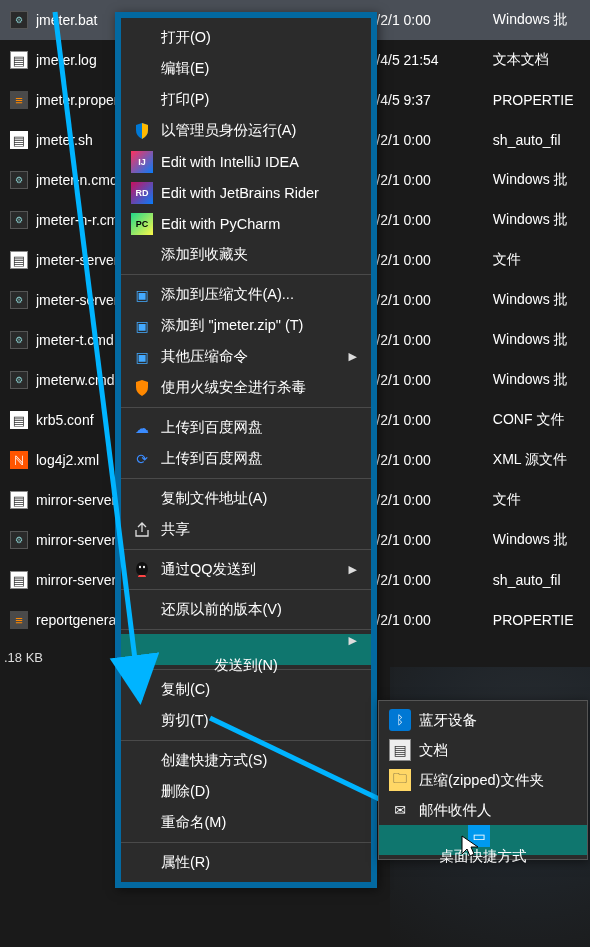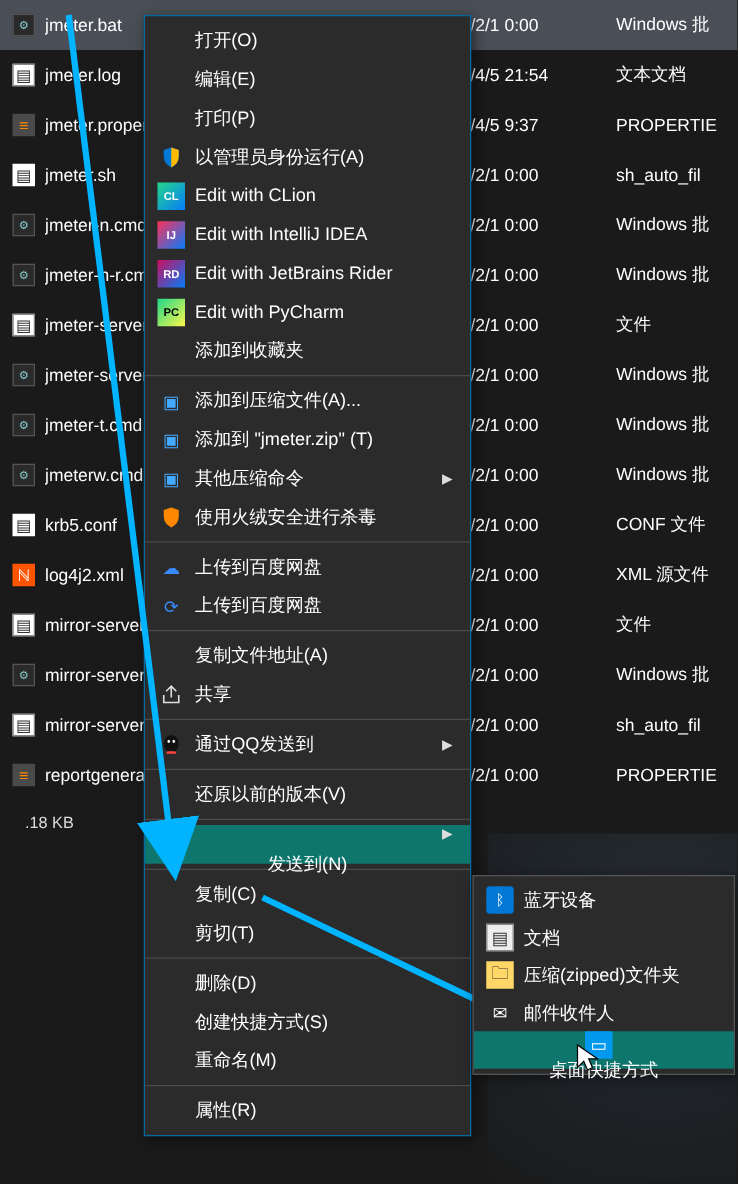--- a/index.html
+++ b/index.html
@@ -58,30 +58,30 @@
   .file-icon.xml { background: #f50; color: #fff; }
   .fname { width: 310px; overflow: hidden; white-space: nowrap; }
   .fdate { width: 160px; text-align: left; padding-left: 8px; }
   .ftype { width: 100px; overflow: hidden; white-space: nowrap; }
   .status-bar {
     position: absolute;
     left: 0;
     top: 650px;
     font-size: 13px;
     color: #ddd;
-    padding-left: 20px;
+    padding-left: 4px;
   }
 
   .context-menu {
     position: absolute;
     left: 115px;
     top: 12px;
     width: 262px;
     background: #2b2b2b;
-    border: 1px solid #0369a1;
+    border: 6px solid #0369a1;
     z-index: 10;
     box-shadow: 2px 2px 10px rgba(0,0,0,0.5);
     padding: 4px 0;
   }
   .menu-item {
     display: flex;
     align-items: center;
     height: 31px;
     padding: 0 10px 0 10px;
     color: #fff;
@@ -269,24 +269,20 @@
     </div>
   <div class="menu-item">
     <span class="menu-icon">
         <svg width="18" height="18" viewBox="0 0 18 18">
           <path d="M9 1 L15 3 L15 8 Q15 14 9 17 Q3 14 3 8 L3 3 Z" fill="#0078d4"></path>
           <path d="M9 1 L15 3 L15 8 Q15 14 9 17 L9 1 Z" fill="#ffb900"></path>
         </svg>
       </span>
     <span>以管理员身份运行(A)</span>
   </div>
-  <div class="menu-item">
-      <span class="menu-icon" style="background:linear-gradient(135deg,#21d789,#087cfa);color:#fff;font-size:9px;font-weight:bold;">CL</span>
-      <span>Edit with CLion</span>
-    </div>
   <div class="menu-item">
       <span class="menu-icon" style="background:linear-gradient(135deg,#fe315d,#087cfa);color:#fff;font-size:9px;font-weight:bold;">IJ</span>
       <span>Edit with IntelliJ IDEA</span>
     </div>
   <div class="menu-item">
       <span class="menu-icon" style="background:linear-gradient(135deg,#c90f5e,#077cfa);color:#fff;font-size:9px;font-weight:bold;">RD</span>
       <span>Edit with JetBrains Rider</span>
     </div>
   <div class="menu-item">
       <span class="menu-icon" style="background:linear-gradient(135deg,#21d789,#fcf84a);color:#000;font-size:9px;font-weight:bold;">PC</span>
@@ -370,25 +366,25 @@
       <span class="menu-icon"></span>
       <span>复制(C)</span>
     </div>
   <div class="menu-item">
       <span class="menu-icon"></span>
       <span>剪切(T)</span>
     </div>
   <div class="menu-sep"></div>
   <div class="menu-item">
       <span class="menu-icon"></span>
+      <span>创建快捷方式(S)</span>
+    </div>
+  <div class="menu-item">
+      <span class="menu-icon"></span>
       <span>删除(D)</span>
-    </div>
-  <div class="menu-item">
-      <span class="menu-icon"></span>
-      <span>创建快捷方式(S)</span>
     </div>
   <div class="menu-item">
       <span class="menu-icon"></span>
       <span>重命名(M)</span>
     </div>
   <div class="menu-sep"></div>
   <div class="menu-item">
       <span class="menu-icon"></span>
       <span>属性(R)</span>
     </div>

